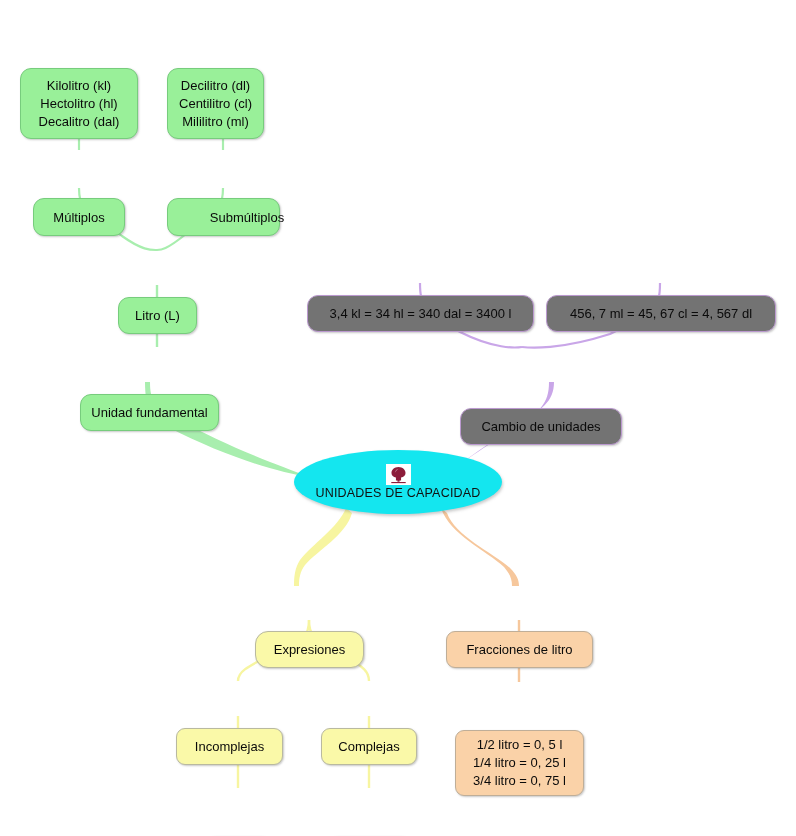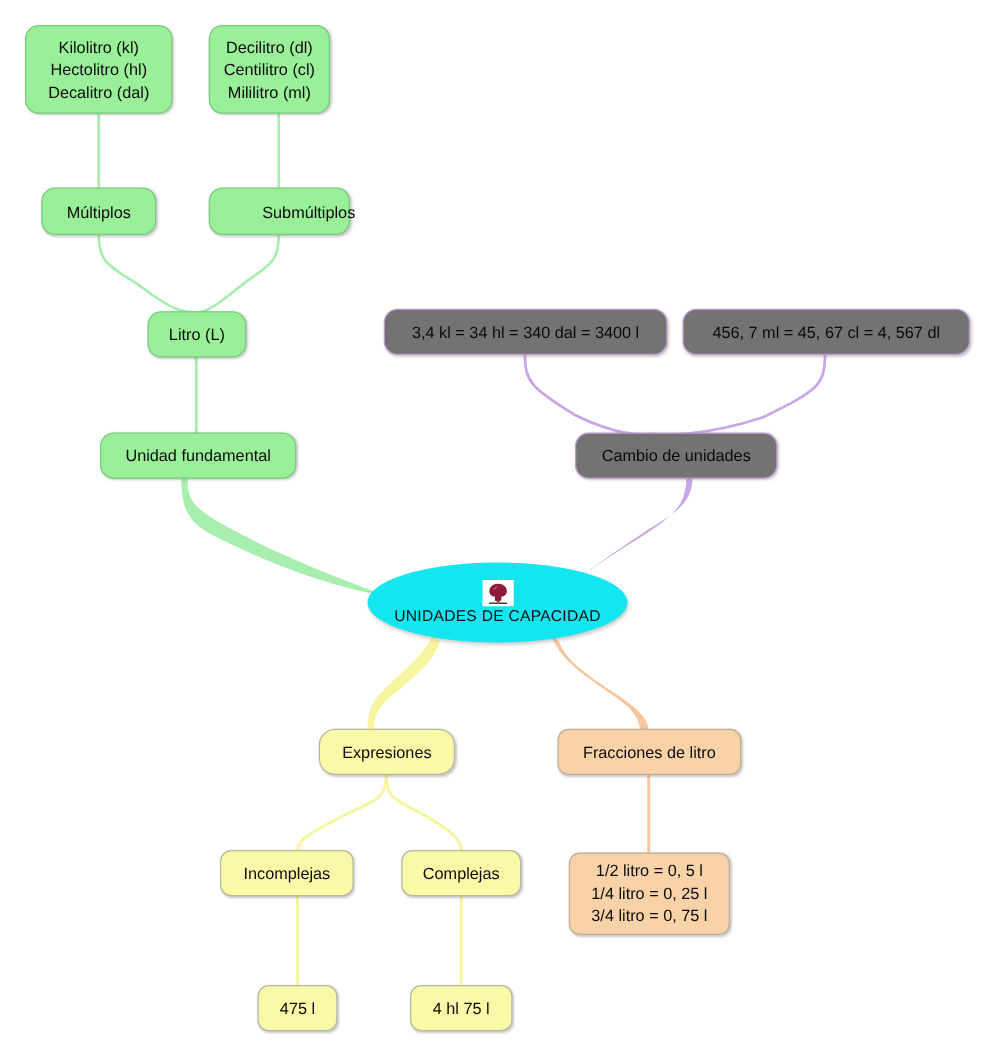--- a/index.html
+++ b/index.html
@@ -31,20 +31,21 @@
     align-items: center;
     justify-content: center;
     border-radius: 9px;
     border: 1px solid #b9b9a8;
     font-size: 13px;
     line-height: 17px;
     color: #0a0a0a;
     text-align: center;
     box-shadow: 1px 1px 2px rgba(120,120,120,0.40);
     white-space: nowrap;
+    margin-top: 48px;
   }
   .node .line { display: block; }
   .n-green  { background: #99f099; border-color: #77cc7d; border-radius: 11px; }
   .n-purple { background: #737373; border-color: #bb99cf; border-radius: 11px; }
   .n-yellow { background: #faf9a8; border-color: #b9b9a0; }
   .n-orange { background: #fad2a8; border-color: #bfae98; }
   .hub {
     position: absolute;
     box-sizing: border-box;
     background: #14e6ef;
@@ -134,33 +135,33 @@
   </div>
 
   <div class="node n-green" style="left:167px; top:150px; width:113px; height:38px;padding-left:47px;">
     <span>Submúltiplos</span>
   </div>
 
   <div class="node n-green" style="left:118px; top:249px; width:79px; height:37px;">
     <span>Litro (L)</span>
   </div>
 
-  <div class="node n-green" style="left:80px; top:346px; width:157px; height:37px;">
+  <div class="node n-green" style="left:80px; top:346px; width:139px; height:37px;">
     <span>Unidad fundamental</span>
   </div>
 
   <div class="node n-purple" style="left:307px; top:247px; width:227px; height:37px;">
     <span>3,4 kl = 34 hl = 340 dal = 3400 l</span>
   </div>
 
   <div class="node n-purple" style="left:546px; top:247px; width:230px; height:37px;">
     <span>456, 7 ml = 45, 67 cl = 4, 567 dl</span>
   </div>
 
-  <div class="node n-purple" style="left:460px; top:346px; width:162px; height:37px;">
+  <div class="node n-purple" style="left:460px; top:360px; width:162px; height:37px;">
     <span>Cambio de unidades</span>
   </div>
 
   <div class="hub" style="left:294px; top:450px; width:208px; height:64px;align-items:center;">
     <span class="hub-logo">
       <svg viewBox="0 0 24 20" width="23" height="19" aria-hidden="true">
         <rect x="0" y="0" width="24" height="20" fill="#ffffff"></rect>
         <path d="M12 2.2 C7.6 2.2 4.6 5.2 4.6 8.4 C4.6 11.0 6.6 12.7 9.3 13.1
                  L9.3 16.4 L14.7 16.4 L14.7 13.1 C17.4 12.7 19.4 11.0 19.4 8.4
                  C19.4 5.2 16.4 2.2 12 2.2 Z" fill="#8c1c3a"></path>

